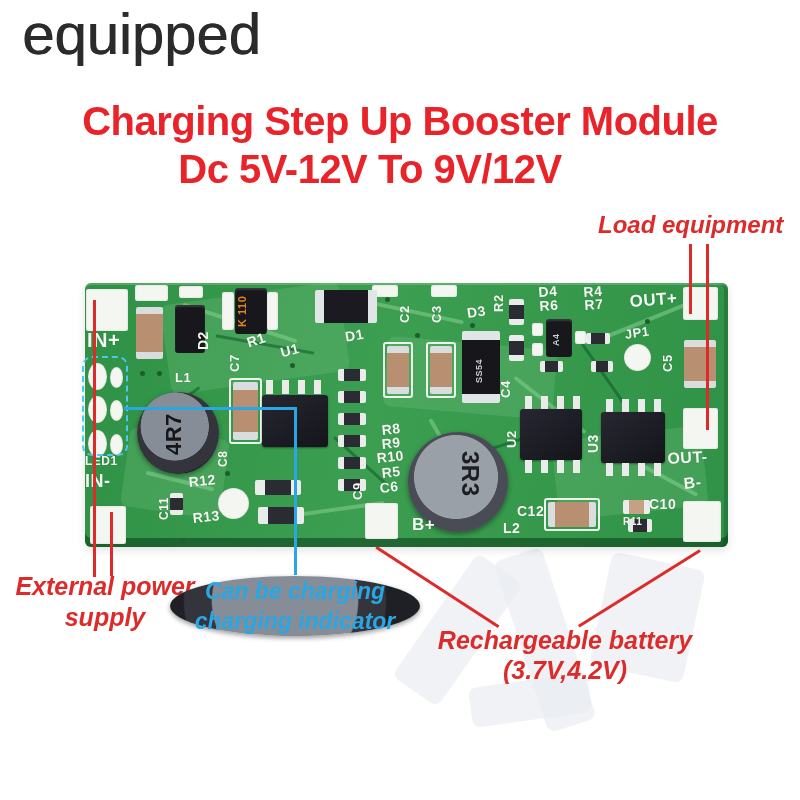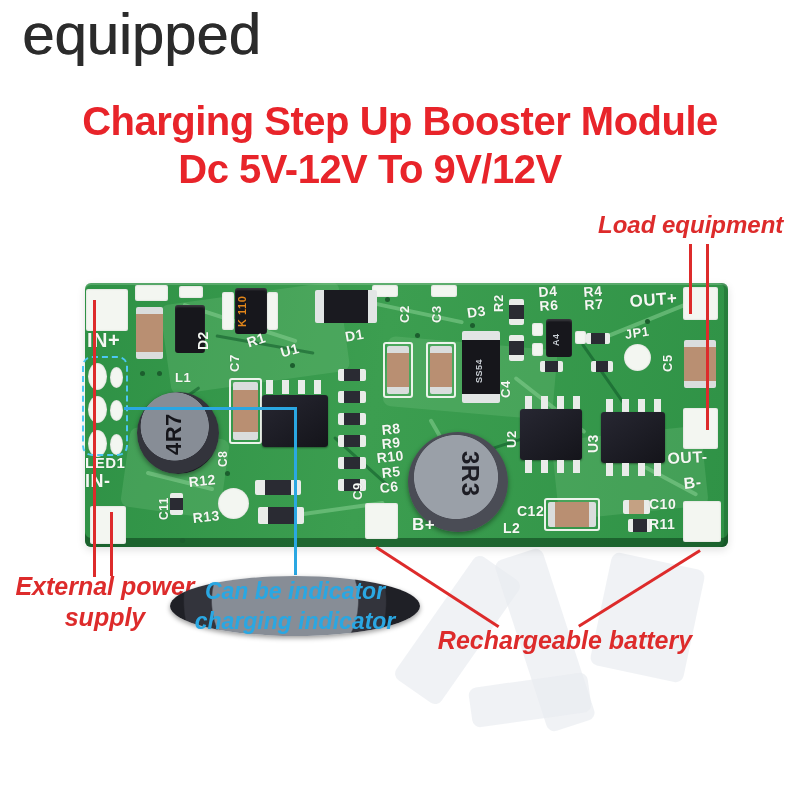--- a/index.html
+++ b/index.html
@@ -163,21 +163,21 @@
     <div class="shape pins" data-name="pcb-pins" style="left: 521px; top: 180px; width: 60px; height: 13px;"></div>
     <div class="shape ind2" data-name="pcb-ind2" style="left: 323px; top: 149px; width: 100px; height: 100px;"></div>
     <div class="shape bracket" data-name="pcb-bracket" style="left: 459px; top: 215px; width: 56px; height: 33px;"></div>
     <div class="shape caph" data-name="pcb-caph" style="left: 463px; top: 219px; width: 48px; height: 25px;"></div>
     <div class="shape rest" data-name="pcb-rest" style="left: 538px; top: 217px; width: 27px; height: 14px;"></div>
     <div class="shape resh" data-name="pcb-resh" style="left: 543px; top: 236px; width: 24px; height: 13px;"></div>
     <div class="shape resh" data-name="pcb-resh" style="left: 170px; top: 197px; width: 46px; height: 15px;"></div>
     <div class="shape resh" data-name="pcb-resh" style="left: 173px; top: 224px; width: 46px; height: 17px;"></div>
     <div class="shape resv" data-name="pcb-resv" style="left: 85px; top: 210px; width: 13px; height: 22px;"></div>
     <div class="silk" data-name="silkscreen-label-in-plus" style="left: 2px; top: 47px; font-size: 20px;">IN+</div>
-    <div class="silk" data-name="silkscreen-label-led1" style="left: 0px; top: 172px; font-size: 15px; text-align: right;">LED1</div>
+    <div class="silk" data-name="silkscreen-label-led1" style="left: 0px; top: 172px; font-size: 12px; text-align: right;">LED1</div>
     <div class="silk" data-name="silkscreen-label-in-minus" style="left: 0px; top: 189px; font-size: 18px;">IN-</div>
     <div class="silk" data-name="silkscreen-label-c11" style="left: 73px; top: 237px; font-size: 12px; transform: rotate(-90deg);">C11</div>
     <div class="silk" data-name="silkscreen-label-r12" style="left: 103px; top: 192px; font-size: 14px; transform: rotate(-6deg);">R12</div>
     <div class="silk" data-name="silkscreen-label-r13" style="left: 107px; top: 228px; font-size: 14px; transform: rotate(-6deg);">R13</div>
     <div class="silk" data-name="silkscreen-label-l1" style="left: 90px; top: 88px; font-size: 13px;">L1</div>
     <div class="silk" data-name="silkscreen-label-c8" style="left: 132px; top: 184px; font-size: 12px; transform: rotate(-90deg);">C8</div>
     <div class="silk" data-name="silkscreen-label-d2" style="left: 111px; top: 67px; font-size: 14px; transform: rotate(-90deg);">D2</div>
     <div class="silk" data-name="silkscreen-label-r1" style="left: 160px; top: 53px; font-size: 14px; transform: rotate(-18deg);">R1</div>
     <div class="silk" data-name="silkscreen-label-c7" style="left: 143px; top: 89px; font-size: 13px; transform: rotate(-90deg);">C7</div>
     <div class="silk" data-name="silkscreen-label-u1" style="left: 194px; top: 63px; font-size: 14px; transform: rotate(-15deg);">U1</div>
@@ -199,21 +199,21 @@
     <div class="silk" data-name="silkscreen-label-r10" style="left: 291px; top: 168px; font-size: 14px; transform: rotate(-6deg);">R10</div>
     <div class="silk" data-name="silkscreen-label-r5" style="left: 296px; top: 183px; font-size: 14px; transform: rotate(-6deg);">R5</div>
     <div class="silk" data-name="silkscreen-label-c6" style="left: 294px; top: 198px; font-size: 14px; transform: rotate(-6deg);">C6</div>
     <div class="silk" data-name="silkscreen-label-c9" style="left: 266px; top: 217px; font-size: 13px; transform: rotate(-90deg);">C9</div>
     <div class="silk" data-name="silkscreen-label-b-plus" style="left: 327px; top: 233px; font-size: 17px;">B+</div>
     <div class="silk" data-name="silkscreen-label-u2" style="left: 420px; top: 165px; font-size: 13px; transform: rotate(-90deg);">U2</div>
     <div class="silk" data-name="silkscreen-label-u3" style="left: 501px; top: 170px; font-size: 14px; transform: rotate(-90deg);">U3</div>
     <div class="silk" data-name="silkscreen-label-l2" style="left: 418px; top: 238px; font-size: 14px;">L2</div>
     <div class="silk" data-name="silkscreen-label-c12" style="left: 432px; top: 221px; font-size: 14px;">C12</div>
     <div class="silk" data-name="silkscreen-label-c10" style="left: 564px; top: 214px; font-size: 14px;">C10</div>
-    <div class="silk" data-name="silkscreen-label-r11" style="left: 564px; top: 234px; font-size: 14px;">R11</div>
+    <div class="silk" data-name="silkscreen-label-r11" style="left: 538px; top: 234px; font-size: 10px;">R11</div>
     <div class="silk" data-name="silkscreen-label-out-minus" style="left: 582px; top: 168px; font-size: 16px; transform: rotate(-3deg);">OUT-</div>
     <div class="silk" data-name="silkscreen-label-b-minus" style="left: 598px; top: 193px; font-size: 16px; transform: rotate(-6deg);">B-</div>
     <div class="silk" data-name="silkscreen-label-l1-value" style="left: 78px; top: 172px; font-size: 22px; transform: rotate(-90deg); color: rgb(21, 21, 26); text-shadow: none;">4R7</div>
     <div class="silk" data-name="silkscreen-label-l2-value" style="left: 397px; top: 168px; font-size: 24px; transform: rotate(90deg); color: rgb(29, 29, 36); text-shadow: none;">3R3</div>
     <div class="silk" data-name="silkscreen-label-fuse-value" style="left: 152px; top: 44px; font-size: 11px; transform: rotate(-90deg); color: rgb(226, 134, 26); text-shadow: none;">K 110</div>
     <div class="silk" data-name="silkscreen-label-d4-marking" style="left: 467px; top: 63px; font-size: 9px; transform: rotate(-90deg); color: rgb(201, 206, 212); text-shadow: none;">A4</div>
     <div class="silk" data-name="silkscreen-label-d3-marking" style="left: 390px; top: 100px; font-size: 9px; transform: rotate(-90deg); color: rgb(201, 206, 212); text-shadow: none;">SS54</div>
   </div>
 
 <div class="hl-dashed" data-name="led-highlight-box"></div>
@@ -228,18 +228,19 @@
     <div class="cline blue" data-name="callout-line-blue" style="left: 124px; top: 407px; width: 172px; height: 3px;"></div>
     <div class="cline blue" data-name="callout-line-blue" style="left: 294px; top: 407px; width: 3px; height: 168px;"></div>
   </div>
 
 <div class="ann red load" data-name="annotation-load-equipment">Load equipment</div>
 <div class="ann red ext" data-name="annotation-external-power">
   <div data-name="annotation-text-line">External power</div>
   <div data-name="annotation-text-line">supply</div>
 </div>
 <div class="ann blue ind" data-name="annotation-charging-indicator">
-  <div data-name="annotation-text-line">Can be indicator</div>
+  <div data-name="annotation-text-line">Can be charging</div>
   <div data-name="annotation-text-line">charging indicator</div>
 </div>
 <div class="ann red bat" data-name="annotation-rechargeable-battery">
   <div data-name="annotation-text-line">Rechargeable battery</div>
+  <div data-name="annotation-text-line">(3.7V,4.2V)</div>
 </div>
 
 </body></html>

